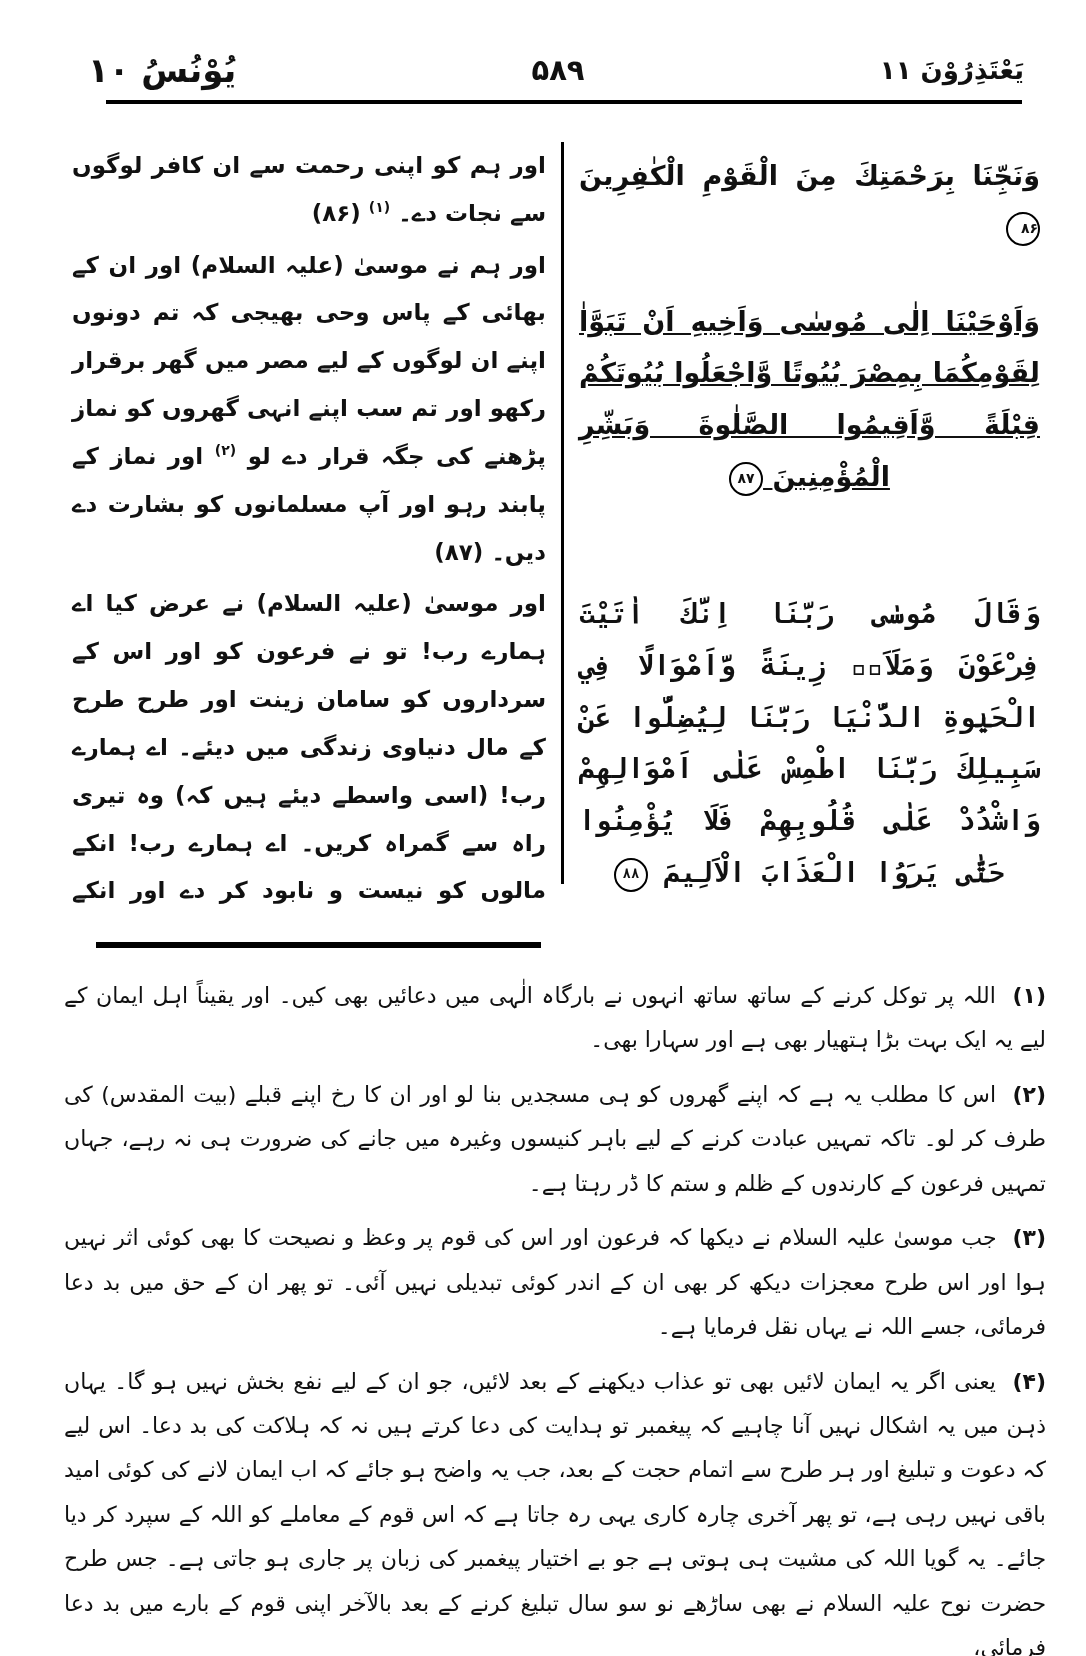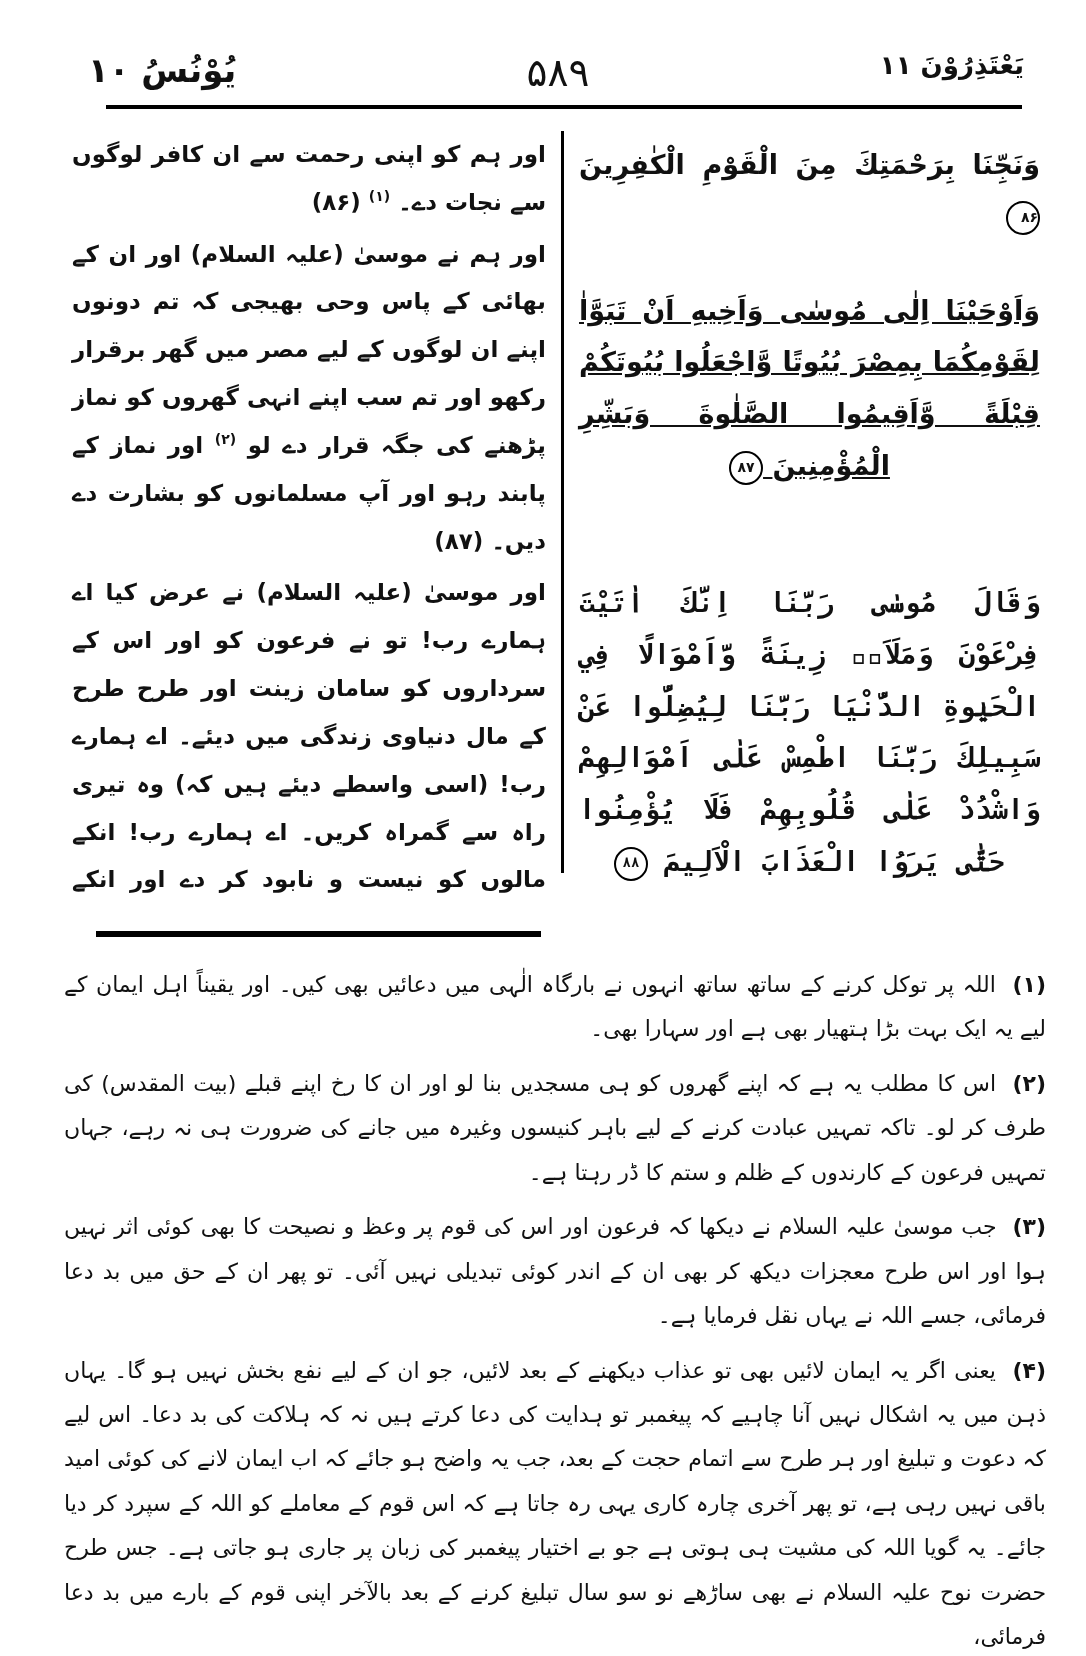--- a/index.html
+++ b/index.html
@@ -10,34 +10,34 @@
   }
   .page {
     width: 1086px; height: 1656px;
     background: #ffffff;
     color: #111111;
     overflow: hidden;
     position: relative;
   }
   
   .header {
-    display: flex; justify-content: space-between; align-items: flex-start;
+    display: flex; justify-content: space-between; align-items: center;
     padding: 50px 62px 0 88px;
   }
   .surah-title { font-size: 34px; font-weight: bold; direction: rtl; }
-  .page-number { font-size: 39px; font-weight: normal; letter-spacing: 1px; }
+  .page-number { font-size: 29px; font-weight: bold; letter-spacing: 1px; }
   .juz-title   { font-size: 26px; font-weight: bold; direction: rtl; }
   .header-rule {
     height: 4px; background: #000;
     margin: 10px 64px 0 106px;
   }
   
   .main {
     display: flex; flex-direction: row;
-    padding: 22px 46px 0 72px;
+    padding: 38px 46px 0 72px;
     height: 768px; overflow: hidden;
   }
   .urdu-col { width: 474px; }
   .col-divider {
     width: 3px; background: #000;
     margin: 0 15px; height: 742px; flex: 0 0 auto;
   }
   .arabic-col { flex: 1; padding-top: 4px; }
 
   .ayah {

